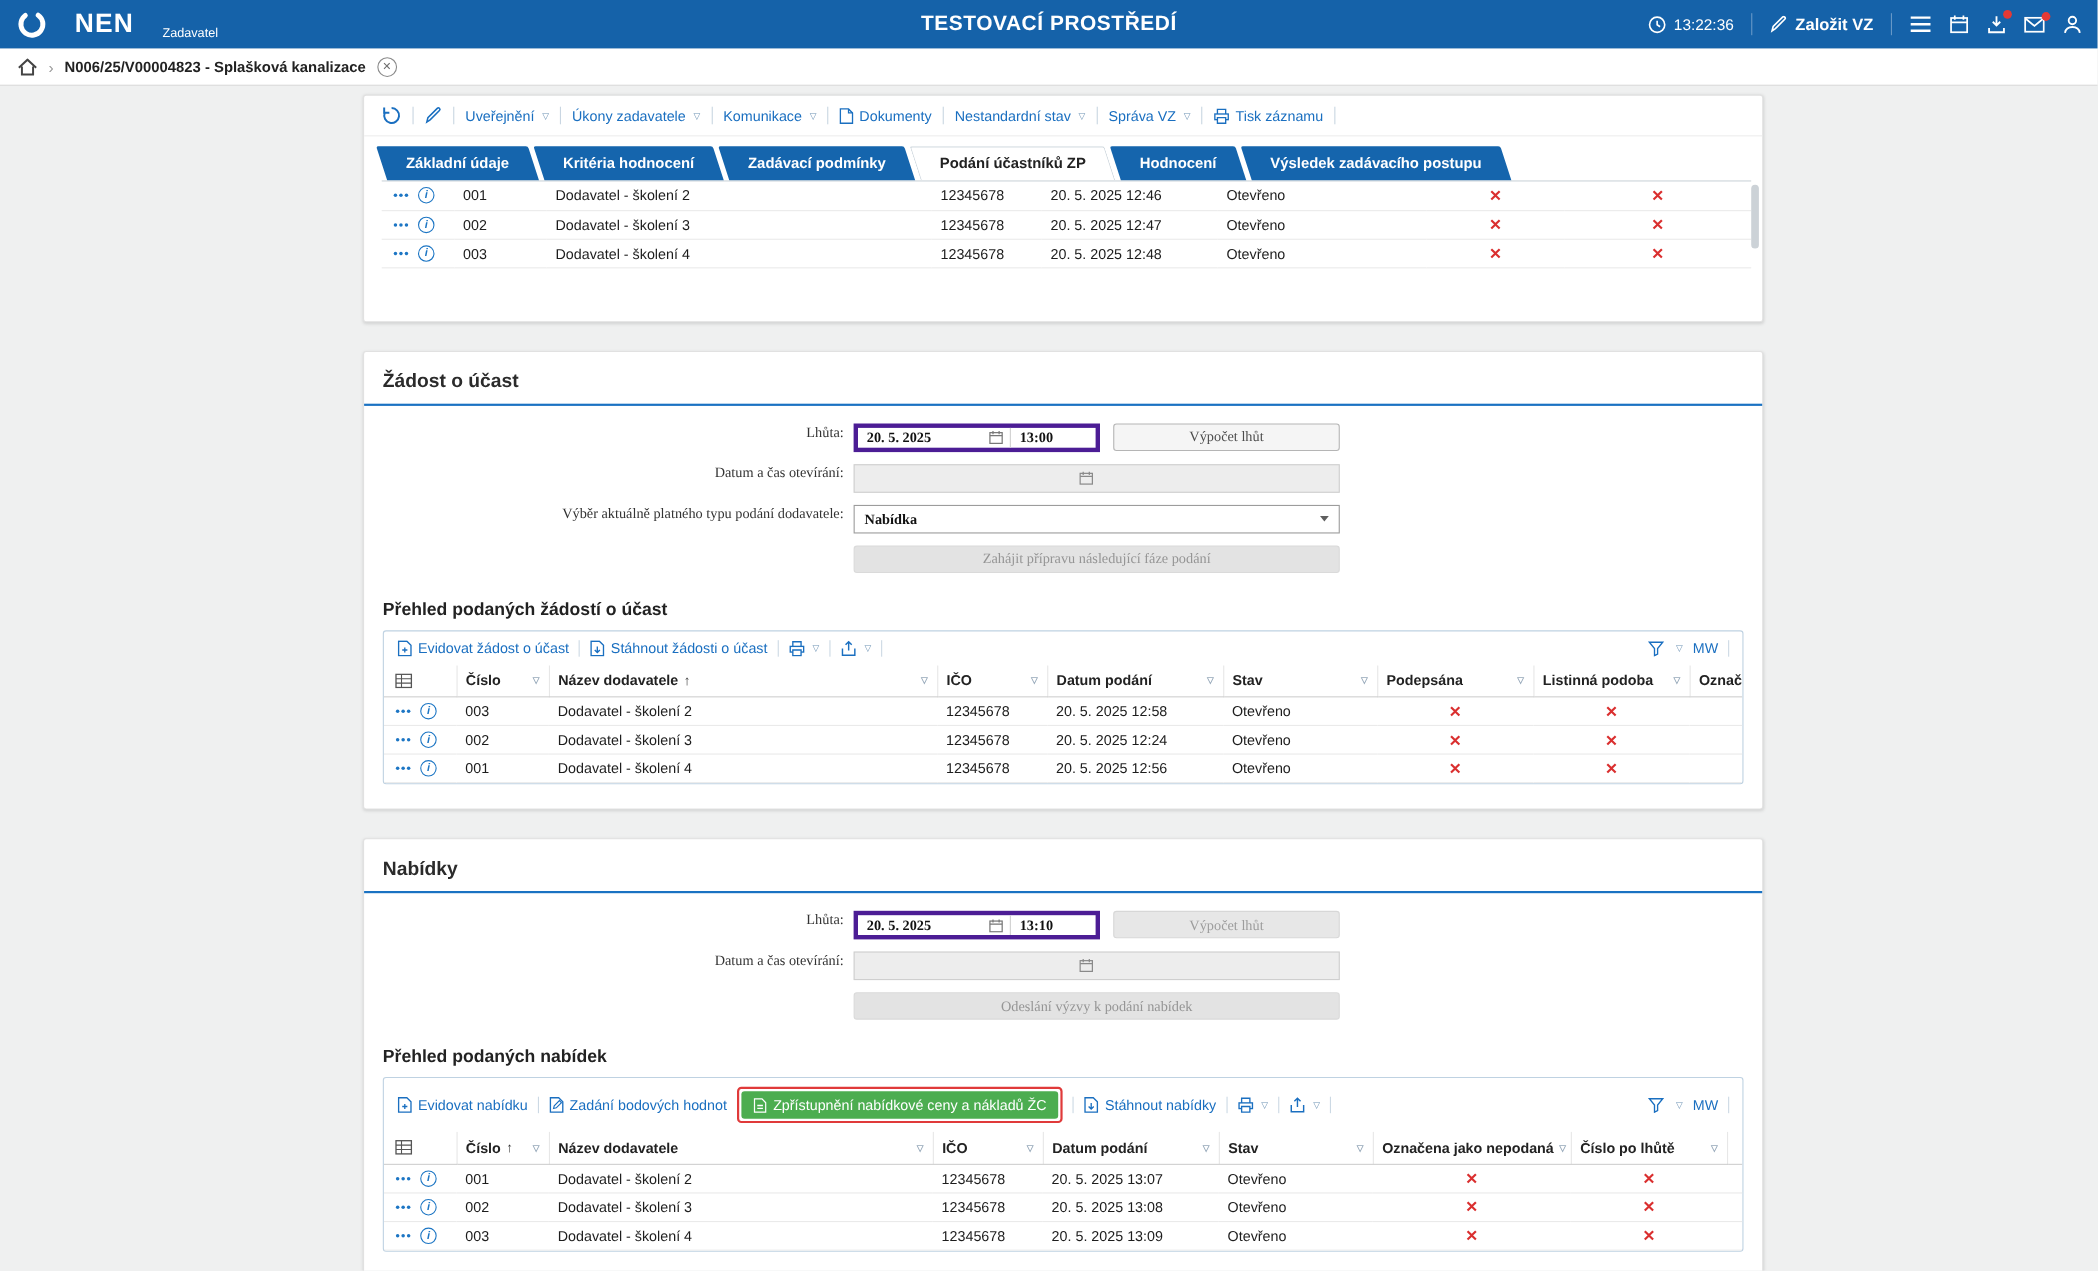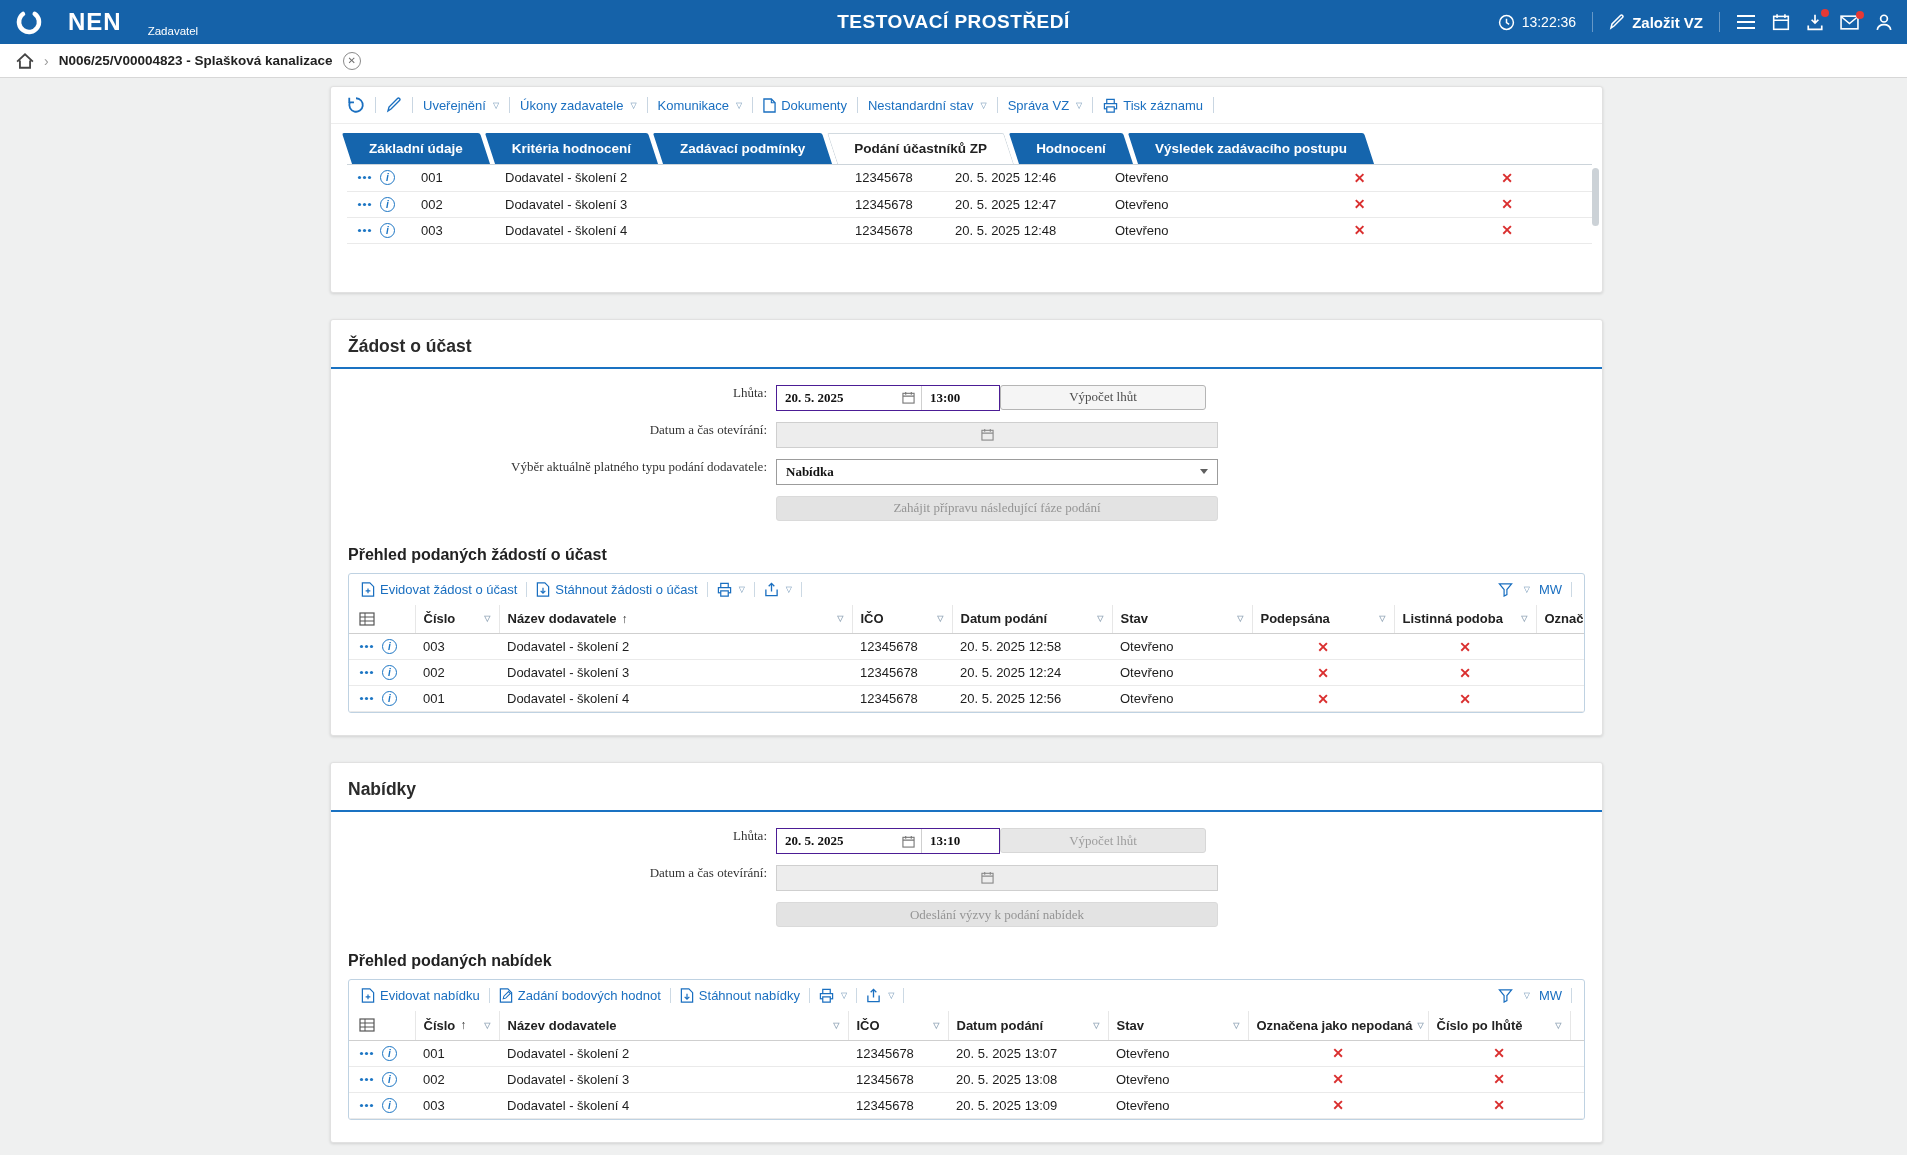--- a/index.html
+++ b/index.html
@@ -109,28 +109,28 @@
   .section-head {
     font-size:17.5px; font-weight:700; color:#2b2b2b;
     margin:0 -17px 16px; padding:4px 0 10px 17px;
     border-bottom:2px solid #1a72c2;
   }
   .form-row { display:flex; align-items:flex-start; margin:11px 0; min-height:26px;font-family:Liberation Serif, serif; }
   .form-label { width:428px; text-align:right; padding-right:9px; color:#333; flex:none; }
 
   .dt-control {
     width:224px; height:26px; display:flex; align-items:center;
-    border:1px solid #4c1d95; background:#fff;
+    border:4px solid #4c1d95; background:#fff;
   }
   .dt-date { flex:1; padding:0 8px; font-weight:700; color:#111; }
   .dt-cal { margin-right:6px; }
   .dt-time { width:78px; border-left:1px solid #cfcfcf; padding:0 8px; font-weight:700; color:#111; height:100%; display:flex; align-items:center; }
 
   .btn-calc {
-    margin-left:0; width:206px; height:25px;
+    margin-left:12px; width:206px; height:25px;
     background:#f5f5f5; border:1px solid #b5b5b5; border-radius:3px;
     color:#4d4d4d; font-size:13px; display:flex; align-items:center; justify-content:center; cursor:pointer;
   }
   .btn-calc.disabled { background:#e7e7e7; border-color:#d7d7d7; color:#9d9d9d; }
 
   .open-input {
     position:relative; width:442px; height:26px;
     background:#ededed; border:1px solid #cfcfcf;
   }
   .open-input .cal { position:absolute; left:calc(50% - 16px); top:5px; }
@@ -709,20 +709,31 @@
         <span class="gt-sep"></span>
         <span class="gt-link">
           <span>
             <svg width="14" height="15" viewBox="0 0 14 16">
                 <path d="M1 1h8l4 4v10H1z" fill="none" stroke="#1a6fc0" stroke-width="1.3"></path>
                 <path d="M4 11.5l.7-2.7 5-5 2 2-5 5z" fill="none" stroke="#1a6fc0" stroke-width="1.1"></path>
               </svg>
           </span>
           <span>Zadání bodových hodnot</span>
         </span>
+        <span class="hl-wrap">
+          <button class="btn-green">
+            <span>
+              <svg width="12" height="14" viewBox="0 0 14 16">
+                  <path d="M1 1h8l4 4v10H1z" fill="none" stroke="#fff" stroke-width="1.4"></path>
+                  <path d="M4 8h6M4 11h6" stroke="#fff" stroke-width="1.4"></path>
+                </svg>
+            </span>
+            <span>Zpřístupnění nabídkové ceny a nákladů ŽC</span>
+          </button>
+        </span>
         <span class="gt-sep"></span>
         <span class="gt-link">
           <span>
             <svg width="14" height="15" viewBox="0 0 14 16">
                 <path d="M1 1h8l4 4v10H1z" fill="none" stroke="#1a6fc0" stroke-width="1.3"></path>
                 <path d="M7 6v6M4.5 9.5L7 12l2.5-2.5" fill="none" stroke="#1a6fc0" stroke-width="1.3"></path>
               </svg>
           </span>
           <span>Stáhnout nabídky</span>
         </span>

